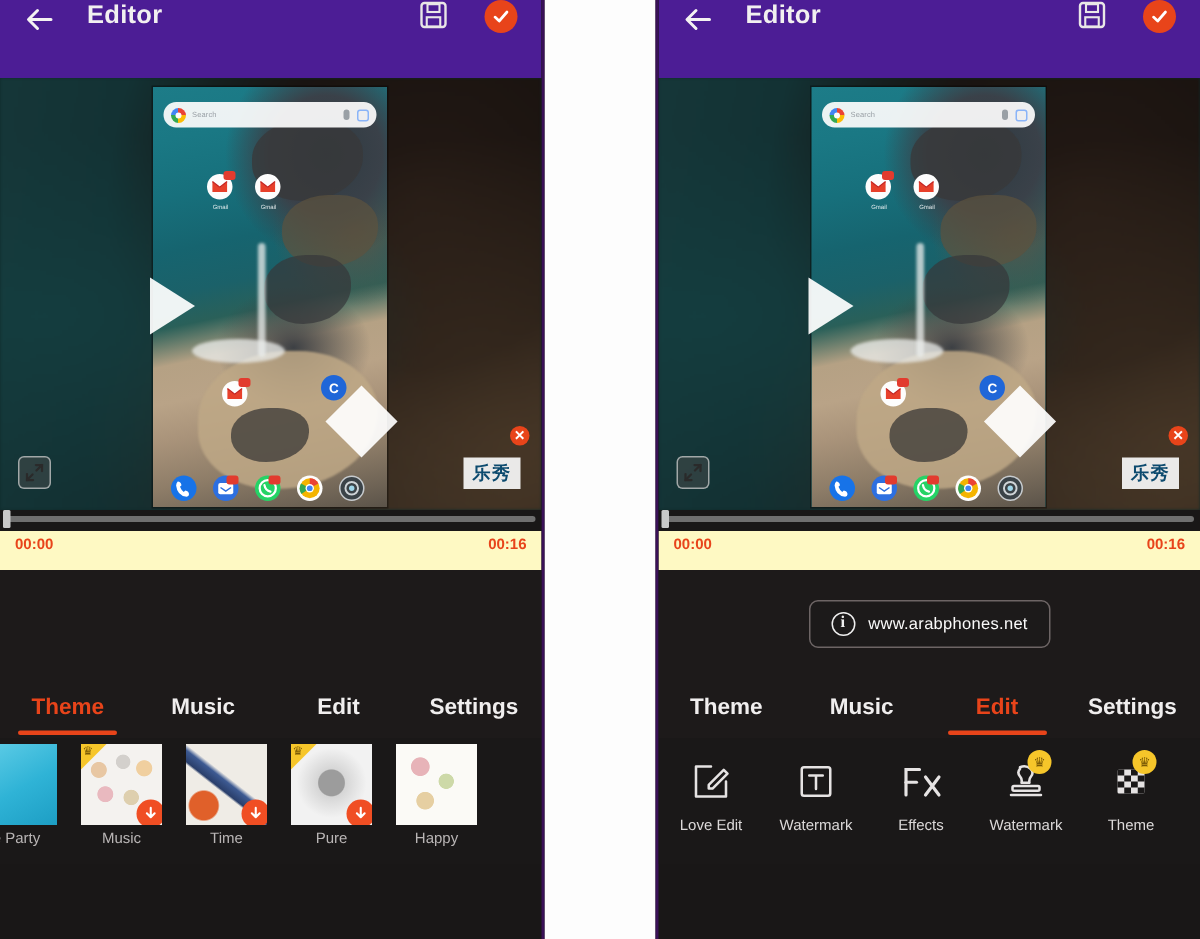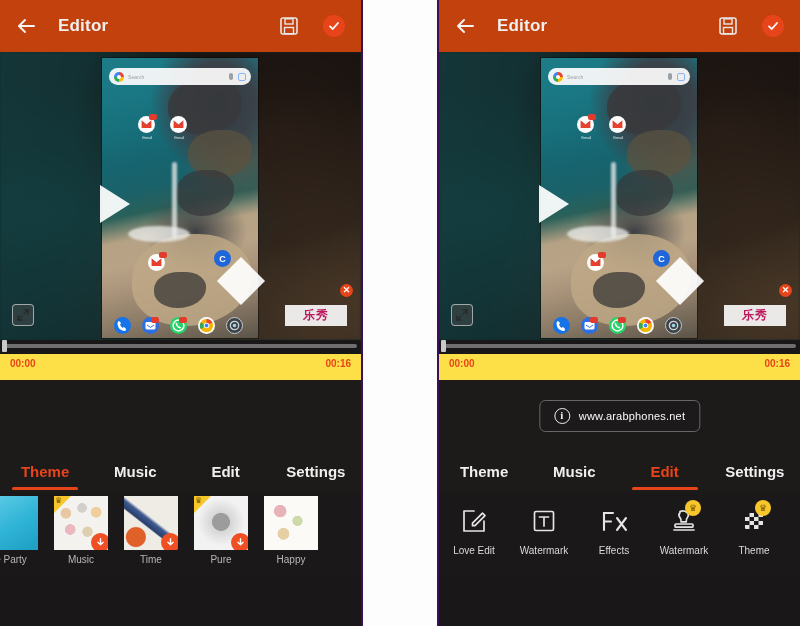--- a/index.html
+++ b/index.html
@@ -25,23 +25,23 @@
     flex: 0 0 auto;
   }
   .panel.left  { width: 363px; border-right: 2px solid #3a1157; }
   .panel.right { width: 363px; border-left: 2px solid #3a1157; }
   .gutter { flex: 0 0 74px; background: #fdfdfd; height: 626px; }
 
   
   .appbar {
     position: relative;
     height: 52px;
-    background: #c2410c;
+    background: #4c1d95;
     display: flex;
-    align-items: center;
+    align-items: flex-start;
     padding: 0 14px;
   }
   .back-arrow {
     width: 26px; height: 26px;
     position: relative;
     flex: 0 0 auto;
     margin-right: 18px;
     cursor: pointer;
   }
   .back-arrow svg { display: block; }
@@ -205,23 +205,23 @@
     border: 1px solid rgba(225,225,225,.65);
     border-radius: 4px;
     background: rgba(70,74,74,.55);
     display: flex; align-items: center; justify-content: center;
     cursor: pointer;
   }
   .cn-watermark {
     position: absolute;
     right: 14px; bottom: 14px;
     background: rgba(248,248,248,.92);
-    color: #be185d;
+    color: #0c4a6e;
     font-size: 12px; font-weight: bold;
-    padding: 2px 18px;
+    padding: 2px 6px;
     letter-spacing: 1px;
     font-family: "DejaVu Sans", sans-serif;
   }
   .wm-close {
     position: absolute;
     right: 8px; bottom: 43px;
     width: 13px; height: 13px;
     border-radius: 50%;
     background: #e8441a;
     color: #fff;
@@ -243,21 +243,21 @@
     position: absolute;
     left: 2px; top: 0px;
     width: 5px; height: 12px;
     background: #c9c9c9;
     border-radius: 1px;
     cursor: pointer;
   }
   .time-row {
     position: relative;
     height: 26px;
-    background: #fde047;
+    background: #fef9c3;
   }
   .time-left, .time-right {
     position: absolute; top: 4px;
     color: #e8441a;
     font-size: 10px;
     font-weight: bold;
   }
   .time-left { left: 10px; }
   .time-right { right: 10px; }
 

